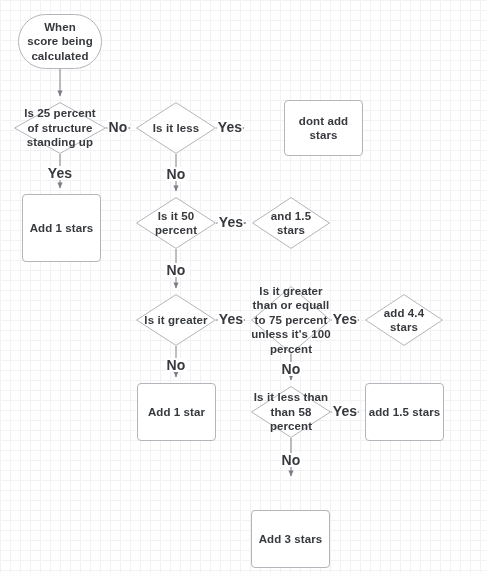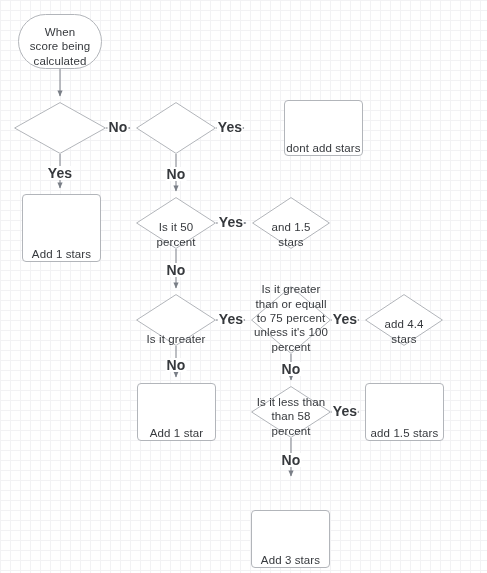--- a/index.html
+++ b/index.html
@@ -30,27 +30,28 @@
     left: 0;
     top: 0;
     width: 487px;
     height: 573px;
     pointer-events: none;
   }
   .node {
     position: absolute;
     box-sizing: border-box;
     display: flex;
-    align-items: flex-end;
+    align-items: center;
     justify-content: center;
     text-align: center;
     color: #36393d;
     font-size: 11.5px;
     line-height: 1.25;
     letter-spacing: 0.1px;
+    font-weight: bold;
   }
   .node .nlabel {
     display: block;
     width: 130%;
     white-space: pre-line;
   }
   .shape-box {
     border: 1px solid #b2b5ba;
     border-radius: 4px;
     background: #ffffff;
@@ -134,28 +135,32 @@
   <div id="node-layer">
       <div class="node shape-stadium" style="left: 18px; top: 14px; width: 84px; height: 55px;">
         <span class="nlabel" style="width: 100%;">When
 score being
 calculated</span>
       </div>
       <div class="node shape-diamond" style="left: 14px; top: 102px; width: 92px; height: 52px;">
         <svg class="dia-bg" viewBox="0 0 92 52" preserveAspectRatio="none">
           <polygon points="46,0.6 91.4,26 46,51.4 0.6,26" fill="#ffffff" stroke="#b2b5ba" stroke-width="1"></polygon>
         </svg>
+        <span class="nlabel">Is 25 percent
+of structure
+standing up</span>
       </div>
       <div class="node shape-box" style="left: 22px; top: 194px; width: 79px; height: 68px;">
         <span class="nlabel" style="width: 100%;">Add 1 stars</span>
       </div>
       <div class="node shape-diamond" style="left: 136px; top: 102px; width: 80px; height: 52px;">
         <svg class="dia-bg" viewBox="0 0 80 52" preserveAspectRatio="none">
           <polygon points="40,0.6 79.4,26 40,51.4 0.6,26" fill="#ffffff" stroke="#b2b5ba" stroke-width="1"></polygon>
         </svg>
+        <span class="nlabel">Is it less</span>
       </div>
       <div class="node shape-box" style="left: 250px; top: 100px; width: 79px; height: 56px; margin-left: 34px;">
         <span class="nlabel" style="width: 100%;">dont add stars</span>
       </div>
       <div class="node shape-diamond" style="left: 136px; top: 197px; width: 80px; height: 52px;">
         <svg class="dia-bg" viewBox="0 0 80 52" preserveAspectRatio="none">
           <polygon points="40,0.6 79.4,26 40,51.4 0.6,26" fill="#ffffff" stroke="#b2b5ba" stroke-width="1"></polygon>
         </svg>
         <span class="nlabel">Is it 50
 percent</span>

